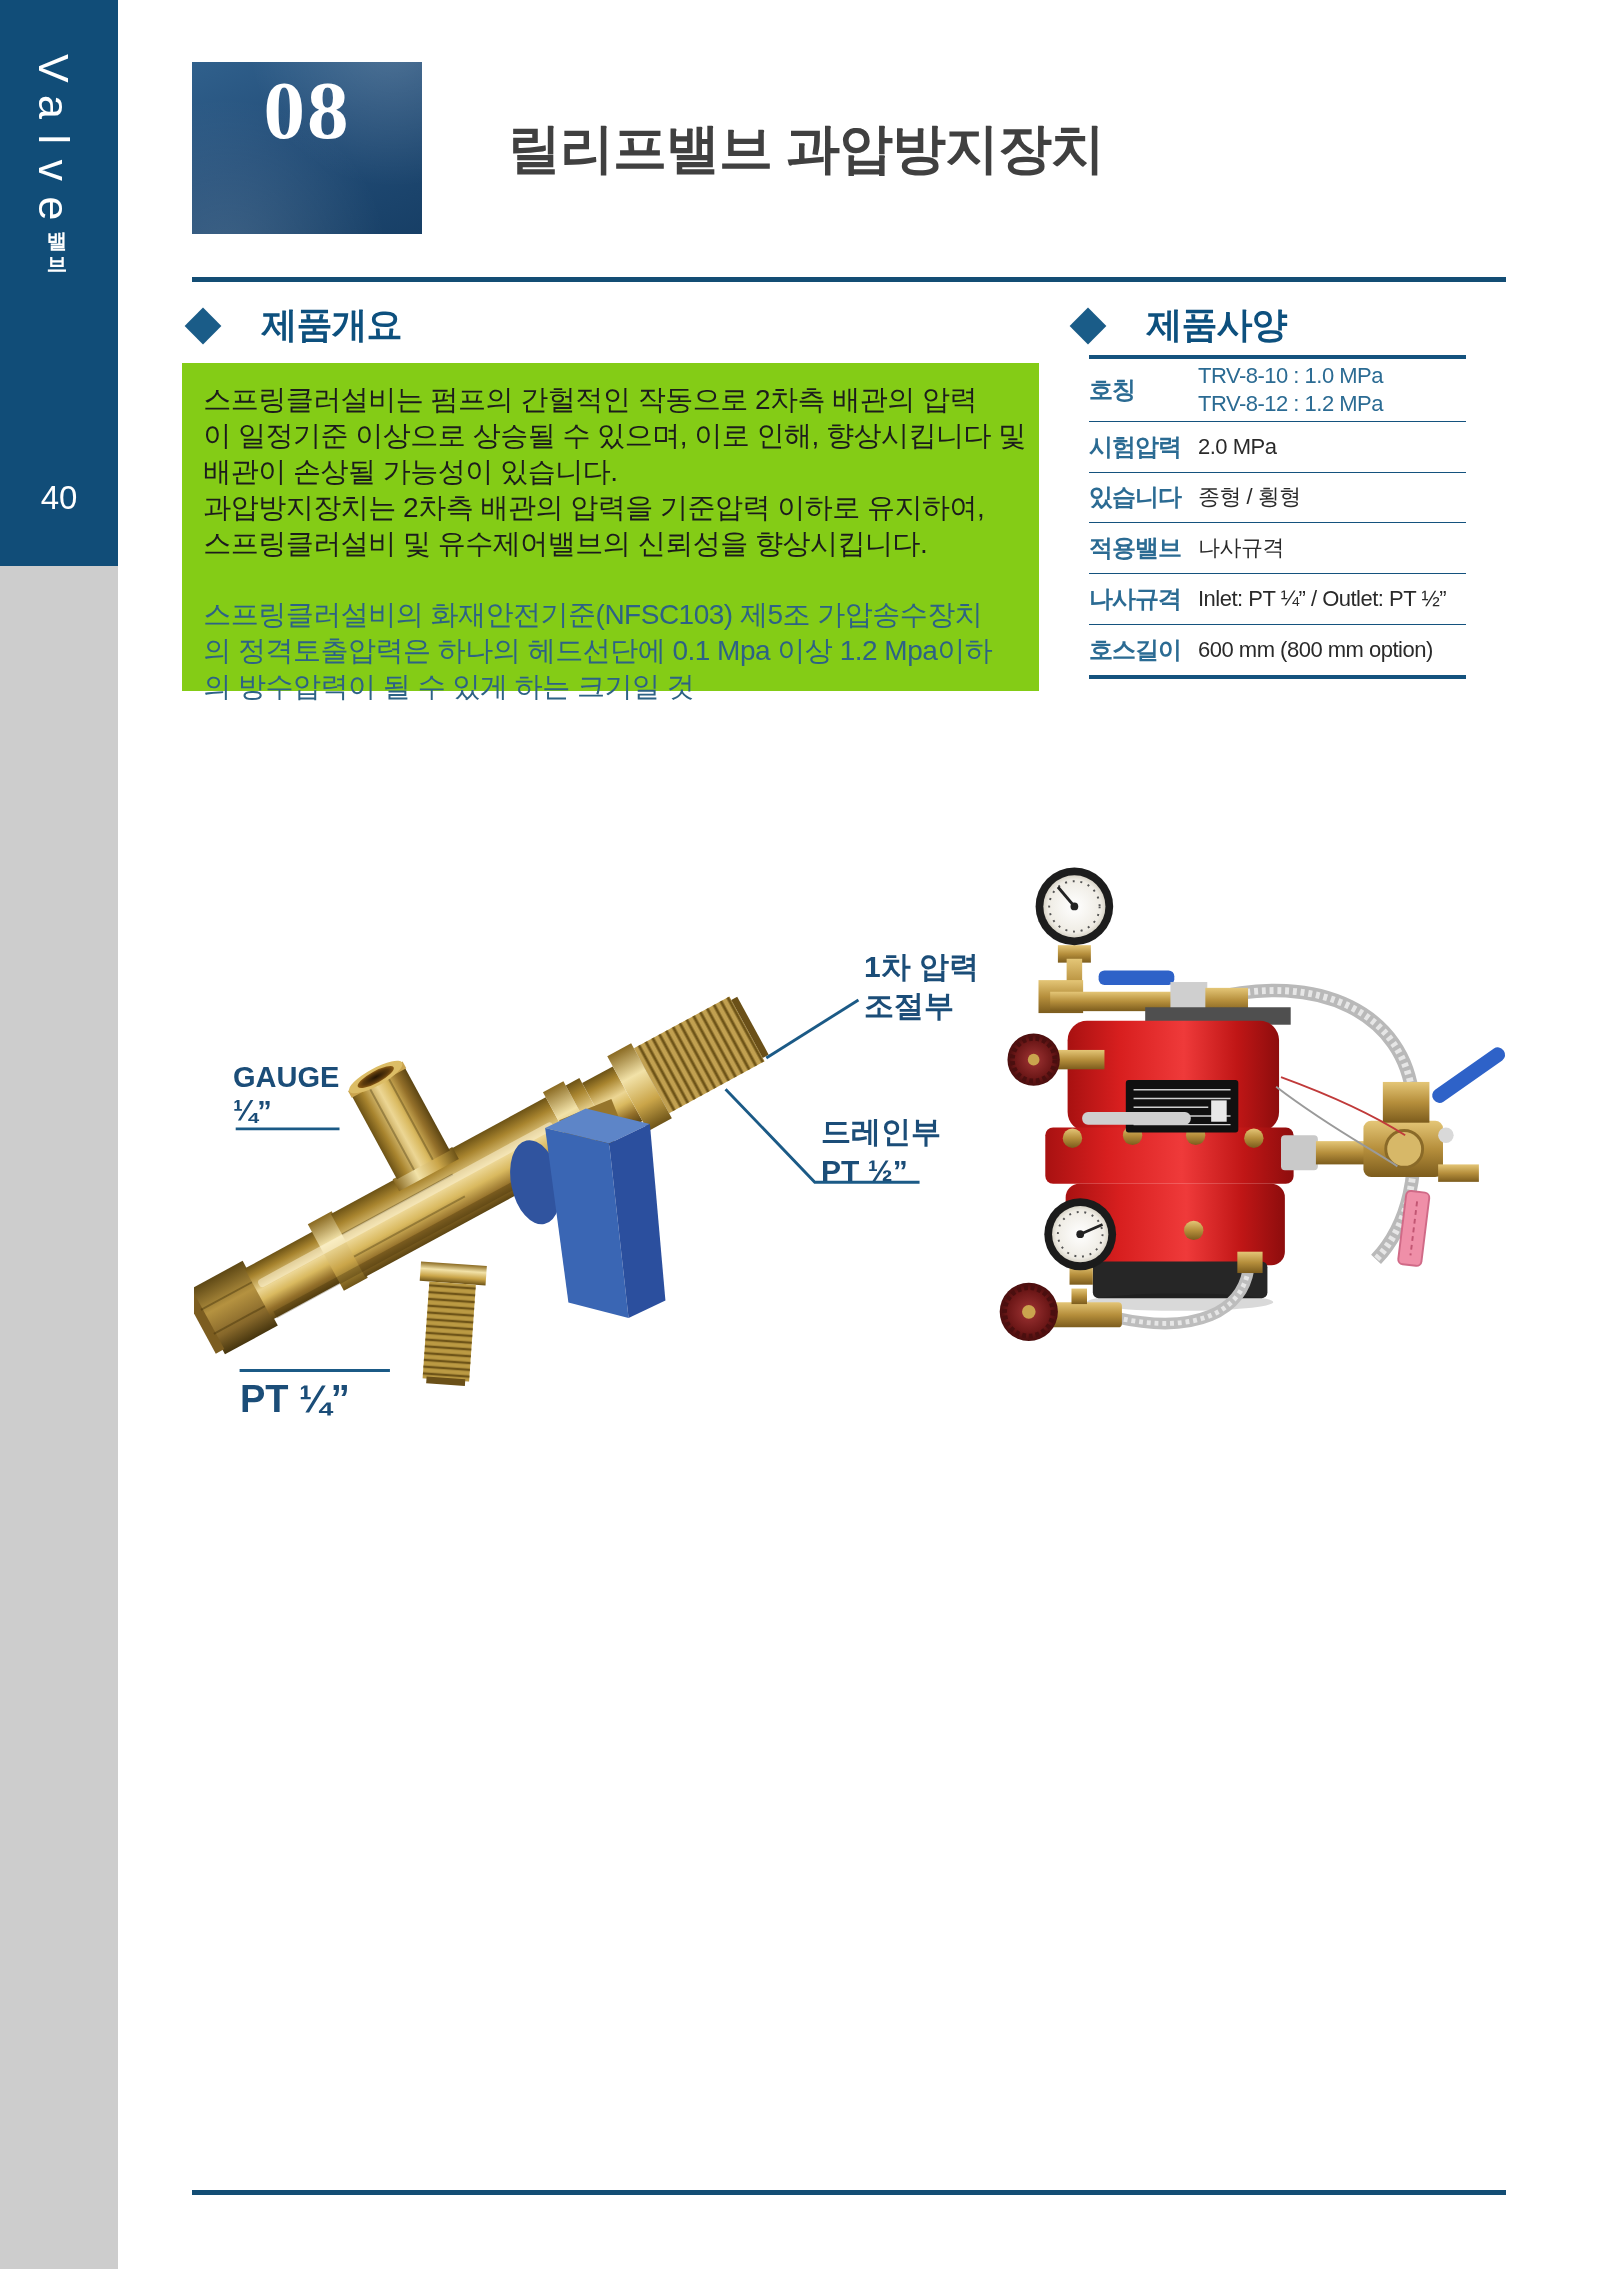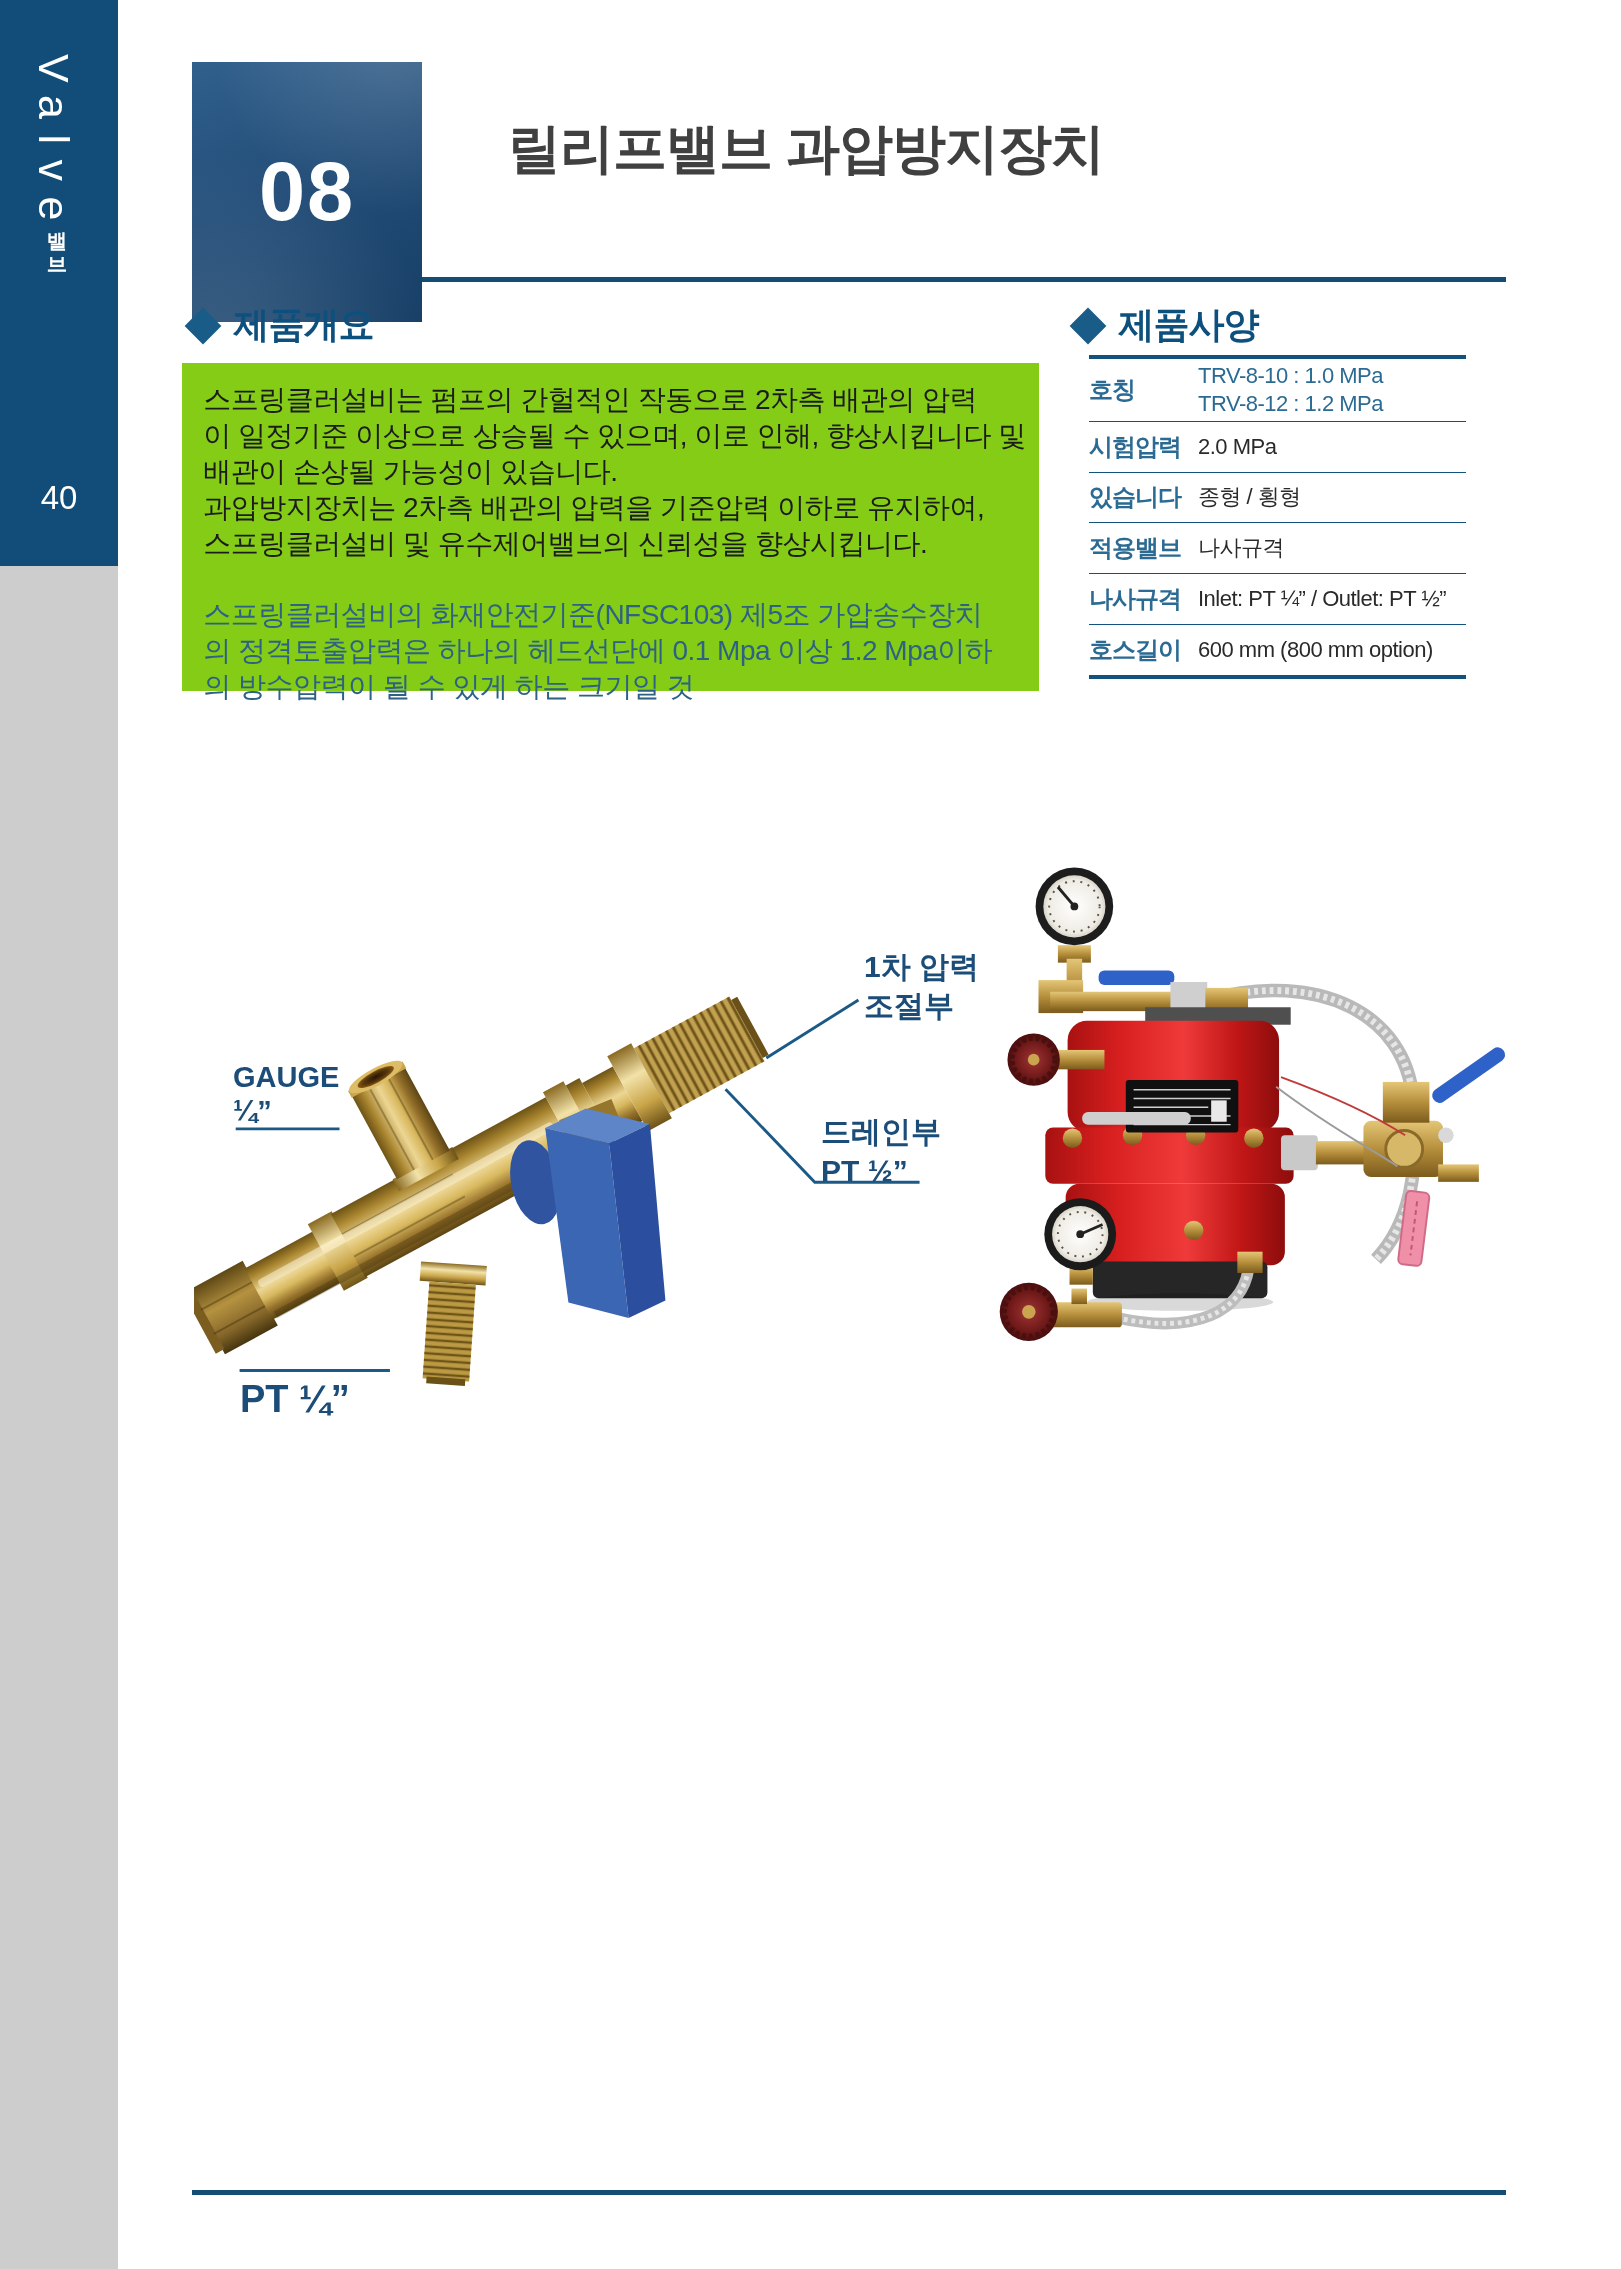--- a/index.html
+++ b/index.html
@@ -8,35 +8,35 @@
   
   .sidebar-top{position:absolute;left:0;top:0;width:118px;height:566px;background:#114d78;}
   .sidebar-bottom{position:absolute;left:0;top:566px;width:118px;height:1704px;background:#cdcdcd;}
   .brand-vertical{position:absolute;left:29px;top:54px;writing-mode:vertical-rl;
         color:#ffffff;font-size:43px;letter-spacing:15.5px;font-weight:400;}
   .brand-sub-vertical{position:absolute;left:43px;top:217px;writing-mode:vertical-rl;
         color:#ffffff;font-size:20.4px;letter-spacing:4.9px;font-weight:700;}
   .page-num{position:absolute;left:0;top:479px;width:118px;text-align:center;
         color:#ffffff;font-size:33px;font-weight:400;}
   
-  .section-badge{position:absolute;left:192px;top:62px;width:230px;height:260px;
+  .section-badge{position:absolute;left:192px;top:62px;width:230px;height:172px;
         background:
           radial-gradient(circle at 15% 115%, rgba(255,255,255,0.14), transparent 58%),
           radial-gradient(circle at 88% -12%, rgba(255,255,255,0.18), transparent 52%),
           linear-gradient(155deg,#30608c 0%,#234e79 45%,#173f66 100%);
-        display:flex;align-items:center;justify-content:center;}
+        display:flex;align-items:flex-start;justify-content:center;font-family:Liberation Serif, serif;}
   .section-badge .num{color:#ffffff;font-size:83px;font-weight:700;letter-spacing:1.9px;}
   .page-title{position:absolute;left:507px;top:113px;font-size:54px;font-weight:700;
         color:#404040;letter-spacing:-1px;white-space:nowrap;}
   .header-rule{position:absolute;left:192px;top:277px;width:1314px;height:4.9px;background:#134d74;}
   .footer-rule{position:absolute;left:192px;top:2190px;width:1314px;height:4.9px;background:#134d74;}
   
   .sec-head{position:absolute;display:flex;align-items:center;gap:17.5px;height:45px;}
   .sec-head .diamond{width:26px;height:26px;background:#1a5c88;transform:rotate(45deg);flex:0 0 auto;}
-  .sec-head .sec-title{font-size:36px;font-weight:700;color:#0d507e;letter-spacing:-1px;white-space:nowrap;}
+  .sec-head .sec-title{font-size:36px;font-weight:700;color:#0d507e;letter-spacing:-1px;white-space:nowrap;margin-left:28px;}
   #overview-head{left:190px;top:303px;}
   #spec-head{left:1075px;top:303px;}
   
   .overview-box{position:absolute;left:182px;top:363px;width:857px;height:328px;
         background:#84cc16;box-sizing:border-box;padding:19.4px 17.5px 0 21.3px;}
   .overview-box .line{font-size:28px;line-height:36px;color:#1c1c1c;white-space:nowrap;letter-spacing:-0.5px;}
   .overview-box .para2{margin-top:35px;}
   .overview-box .para2 .line{color:#2d6285;}
   
   .spec-table{position:absolute;left:1089px;top:355px;width:377px;

